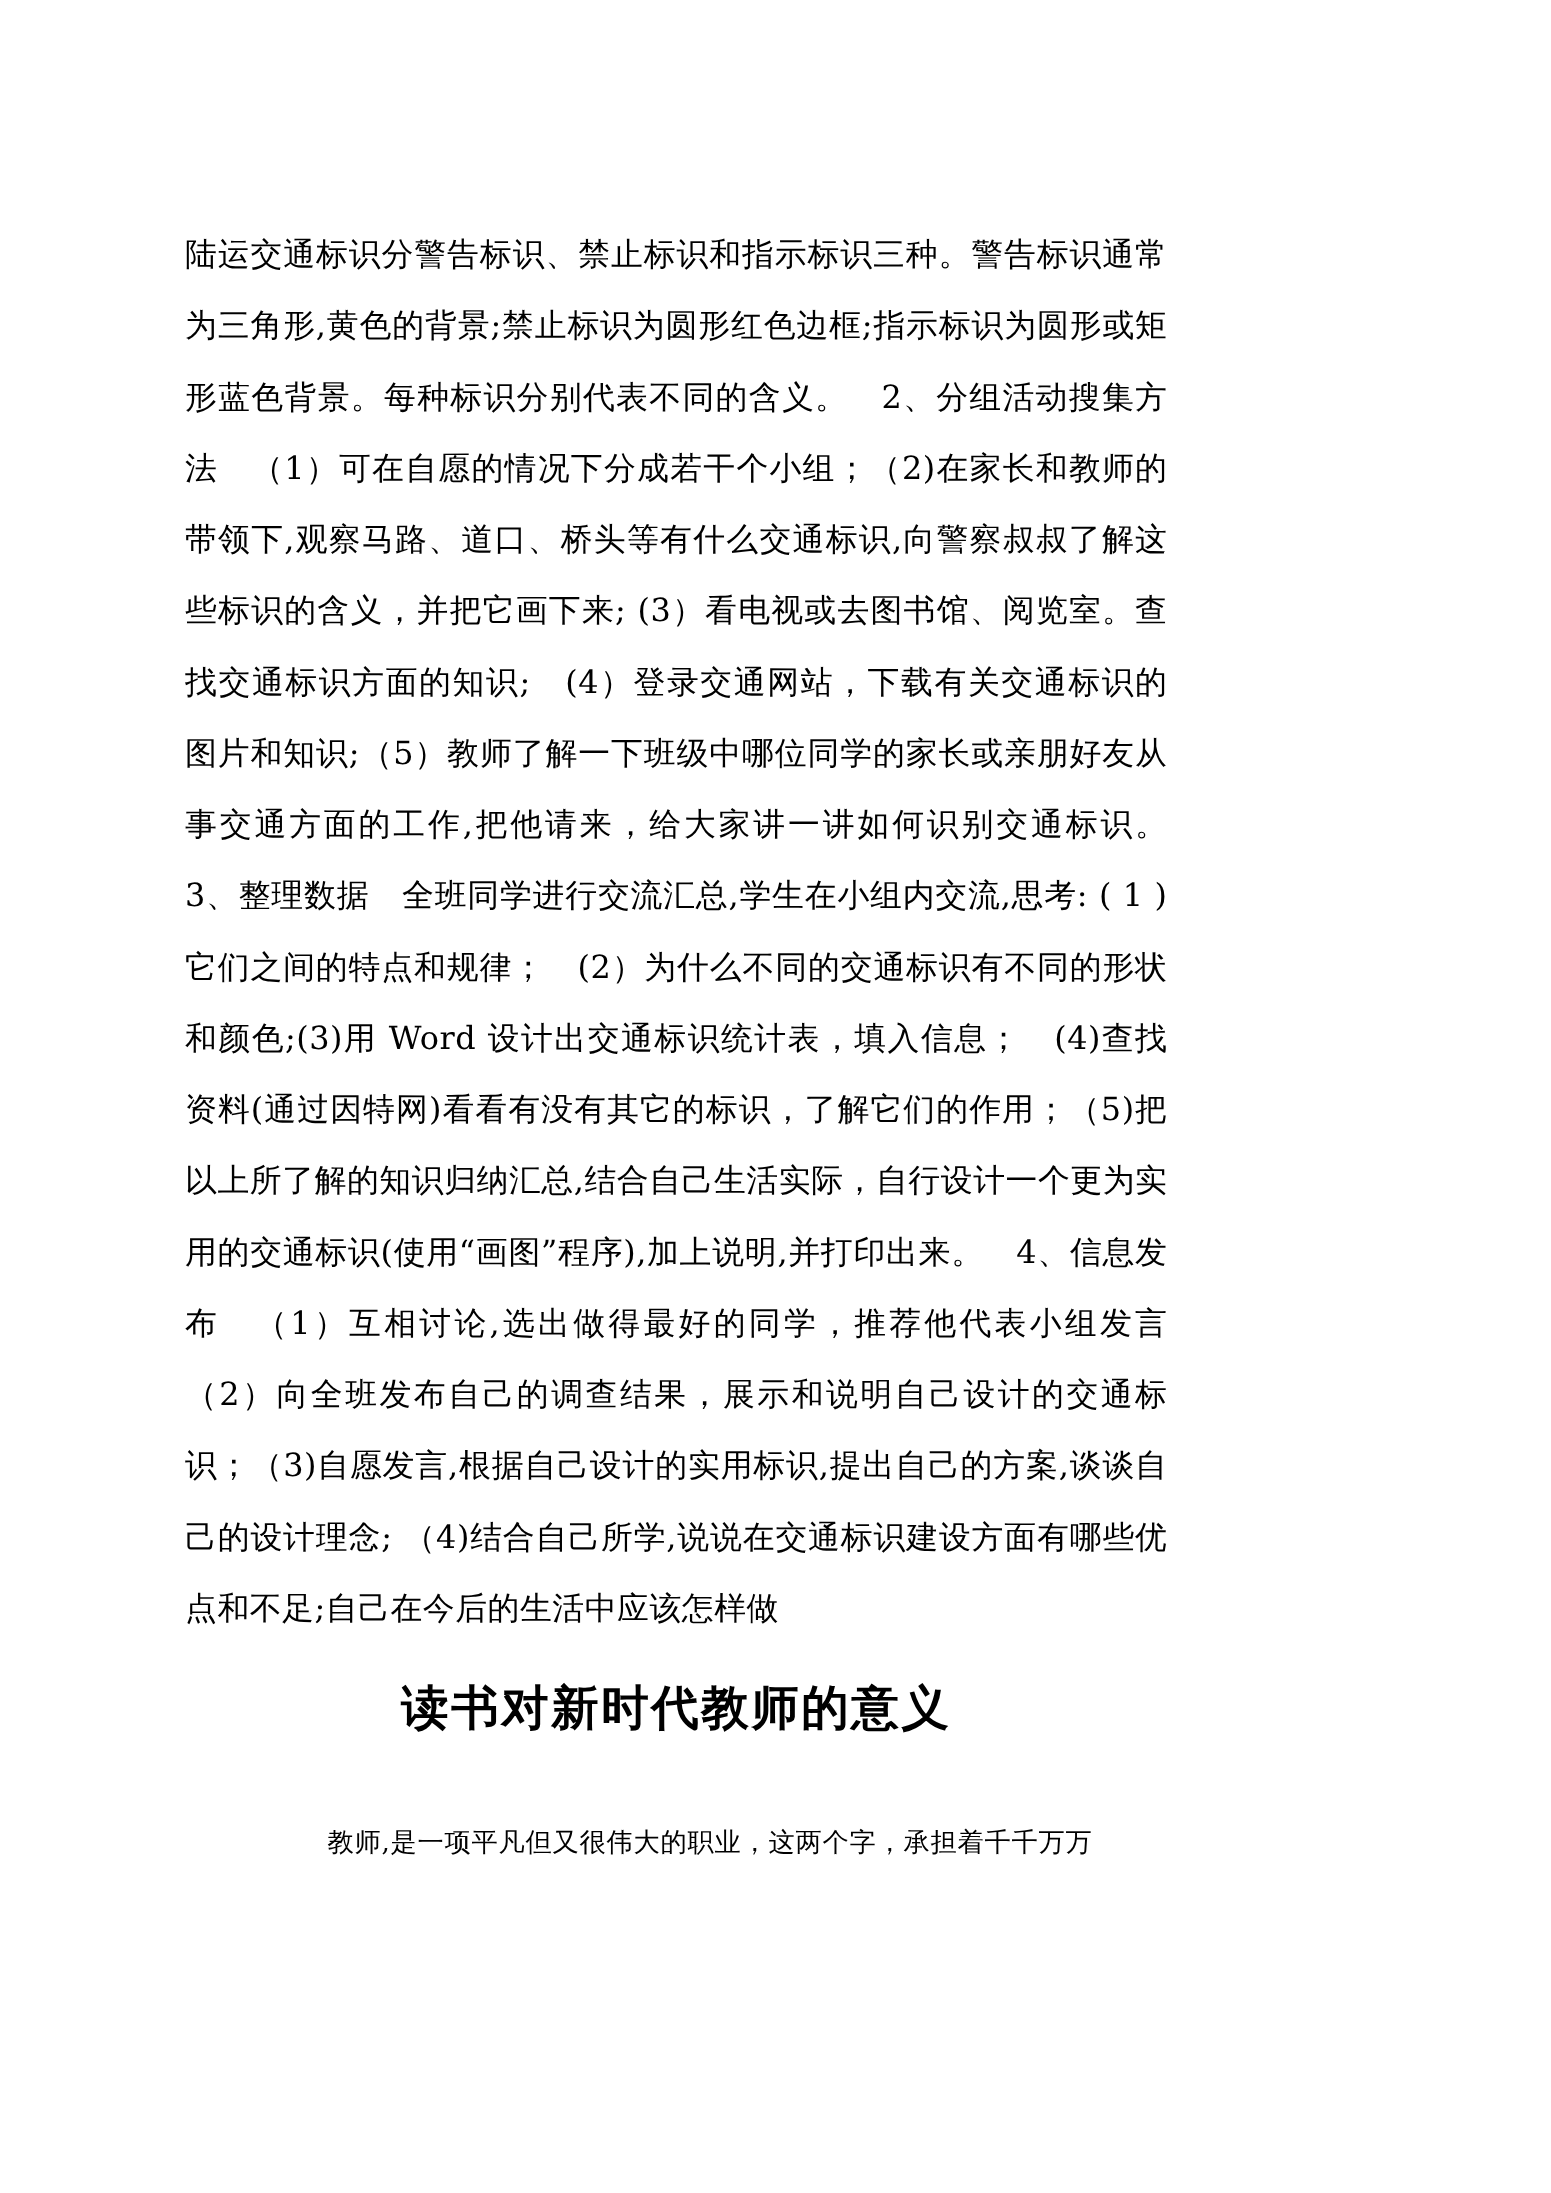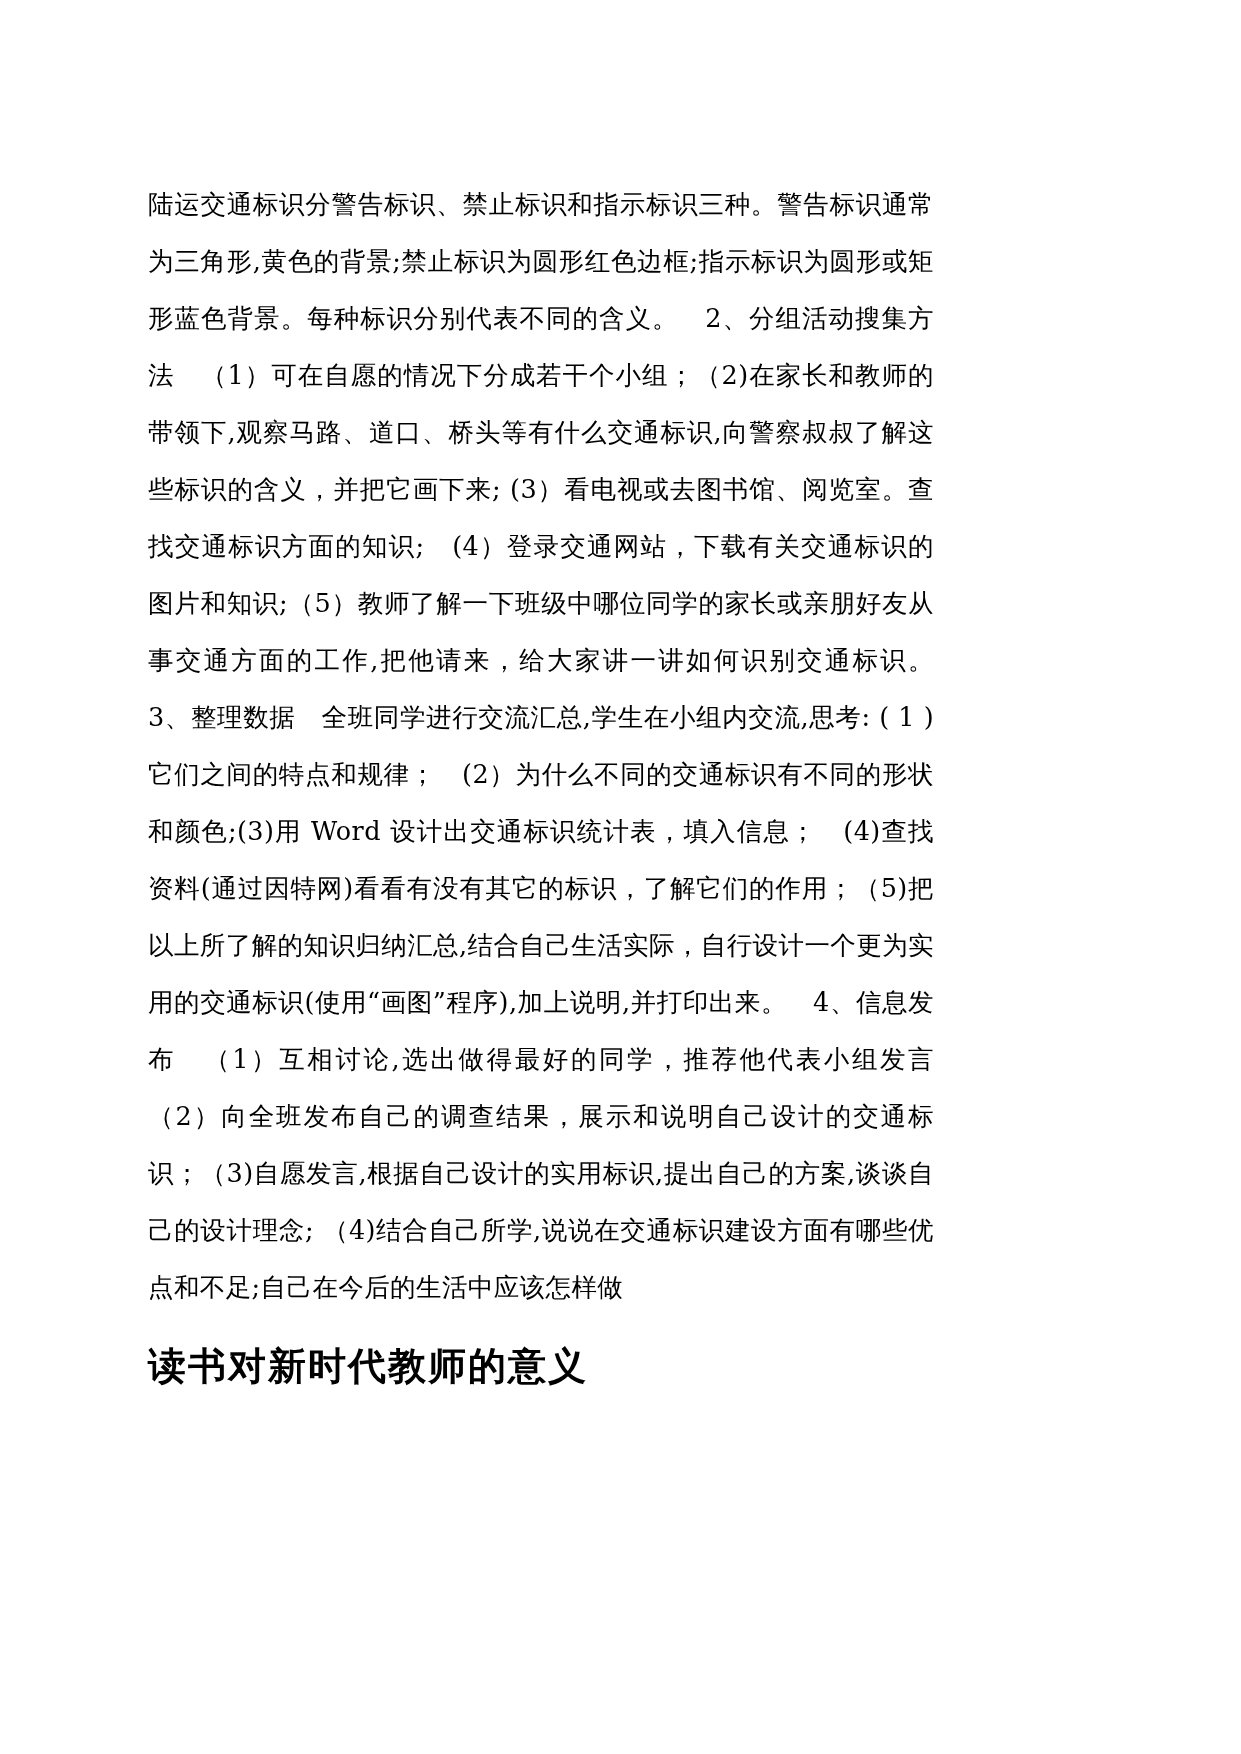--- a/index.html
+++ b/index.html
@@ -24,20 +24,21 @@
   }
   .body-text {
     font-size: 25.5px;
     line-height: 57px;
     text-align: justify;
     text-justify: inter-ideograph;
     letter-spacing: 0.4px;
     white-space: pre-wrap;
   }
   .doc-title {
+    text-align: center;
     font-size: 38px;
     font-weight: bold;
     letter-spacing: 2px;
     margin-top: 18px;
     margin-bottom: 0;
     font-family: "DejaVu Sans", "Liberation Sans", sans-serif;
   }
   .second-section {
     margin-top: 62px;
     font-size: 21px;
@@ -49,14 +50,15 @@
 </style>
 </head>
 <body>
 
 <div class="page">
 
   <p class="body-text">陆运交通标识分警告标识、禁止标识和指示标识三种。警告标识通常为三角形,黄色的背景;禁止标识为圆形红色边框;指示标识为圆形或矩形蓝色背景。每种标识分别代表不同的含义。　2、分组活动搜集方法　（1）可在自愿的情况下分成若干个小组；（2)在家长和教师的带领下,观察马路、道口、桥头等有什么交通标识,向警察叔叔了解这些标识的含义，并把它画下来; (3）看电视或去图书馆、阅览室。查找交通标识方面的知识;　(4）登录交通网站，下载有关交通标识的图片和知识;（5）教师了解一下班级中哪位同学的家长或亲朋好友从事交通方面的工作,把他请来，给大家讲一讲如何识别交通标识。　3、整理数据　全班同学进行交流汇总,学生在小组内交流,思考: ( 1 )它们之间的特点和规律；　(2）为什么不同的交通标识有不同的形状和颜色;(3)用 Word 设计出交通标识统计表，填入信息；　(4)查找资料(通过因特网)看看有没有其它的标识，了解它们的作用；（5)把以上所了解的知识归纳汇总,结合自己生活实际，自行设计一个更为实用的交通标识(使用“画图”程序),加上说明,并打印出来。　4、信息发布　（1）互相讨论,选出做得最好的同学，推荐他代表小组发言　（2）向全班发布自己的调查结果，展示和说明自己设计的交通标识；（3)自愿发言,根据自己设计的实用标识,提出自己的方案,谈谈自己的设计理念; （4)结合自己所学,说说在交通标识建设方面有哪些优点和不足;自己在今后的生活中应该怎样做</p>
 
   <h1 class="doc-title">读书对新时代教师的意义</h1>
 
+  <p class="second-section">教师,是一项平凡但又很伟大的职业，这两个字，承担着千千万万</p>
 
 </div>
 
 </body></html>

